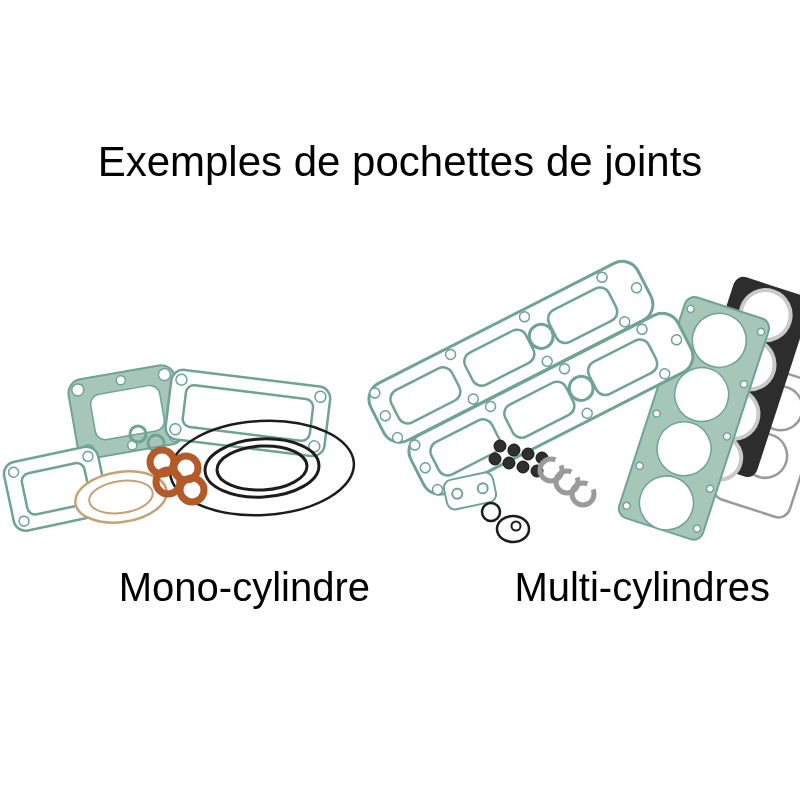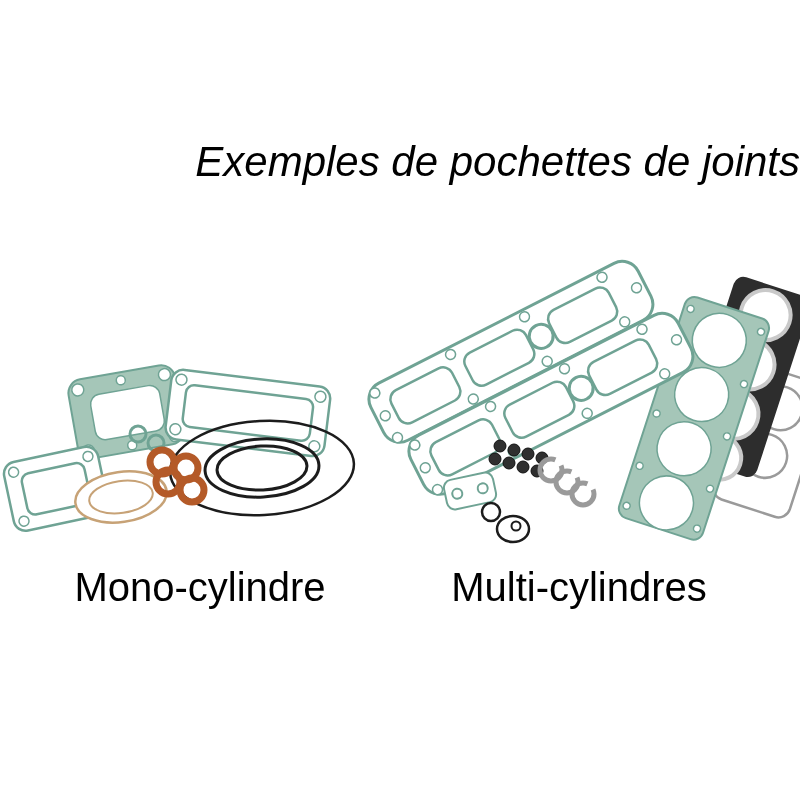--- a/index.html
+++ b/index.html
@@ -1,22 +1,22 @@
 <!DOCTYPE html>
 <html style="--background: #ffffff; --title-text: #000000; --gasket-teal-stroke: #6fa394; --gasket-teal-fill: #a5c6b8; --copper: #b45a28; --paper-tan: #c7a276; --rubber-black: #1c1c1c; --metal-grey: #9a9a9a; --dark-gasket: #2d2d2d;"><head>
 <meta charset="utf-8">
 <style>
   html,body{margin:0;padding:0;}
   body{font-family:"Liberation Sans", sans-serif; background:#fff;}
   .stage{position:relative;width:800px;height:800px;background:var(--background,#fff);overflow:hidden;}
-  .title-block{position:absolute;top:136px;left:0;width:800px;text-align:right;color:var(--title-text,#000);font-style:italic;}
+  .title-block{position:absolute;top:136px;left:0;width:800px;text-align:center;color:var(--title-text,#000);}
   .title-line{font-size:42px;line-height:51px;font-weight:400;letter-spacing:0px;}
-  .figure-label{position:absolute;top:565px;font-size:40px;color:var(--title-text,#000);text-align:center;font-weight:400;}
+  .figure-label{position:absolute;top:565px;font-size:40px;color:var(--title-text,#000);text-align:right;font-weight:400;}
   .label-left{left:30px;width:340px;}
-  .label-right{left:404px;width:350px;}
+  .label-right{left:420px;width:350px;}
   .illu{position:absolute;}
   .illu-left{left:0px;top:350px;}
   .illu-right{left:345px;top:250px;}
 
   
   .teal-line{fill:none;stroke:var(--gasket-teal-stroke,#6fa394);stroke-width:2.5;}
   .teal-line-white{fill:#fff;stroke:var(--gasket-teal-stroke,#6fa394);stroke-width:2.5;}
   .teal-fill{fill:var(--gasket-teal-fill,#a5c6b8);stroke:var(--gasket-teal-stroke,#6fa394);stroke-width:2;}
   .hole{fill:#fff;stroke:var(--gasket-teal-stroke,#6fa394);stroke-width:1.5;}
   .copper-ring{fill:none;stroke:var(--copper,#b45a28);stroke-width:7;}

